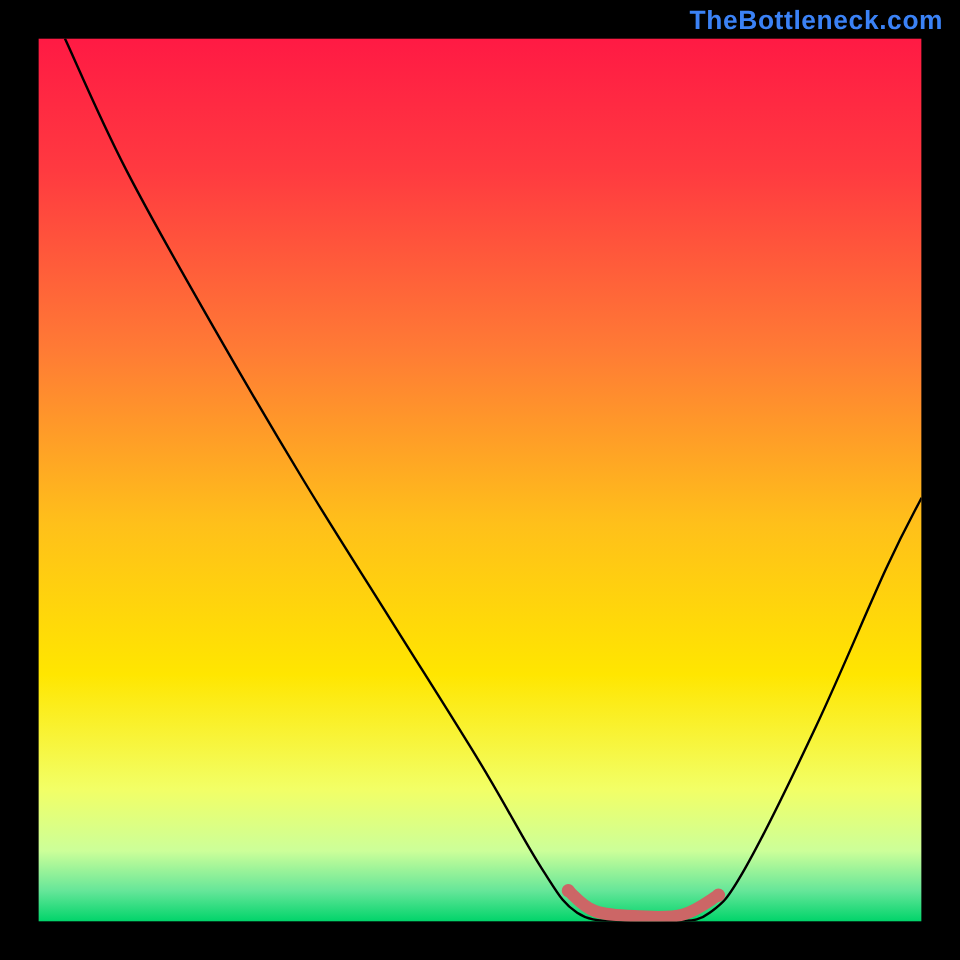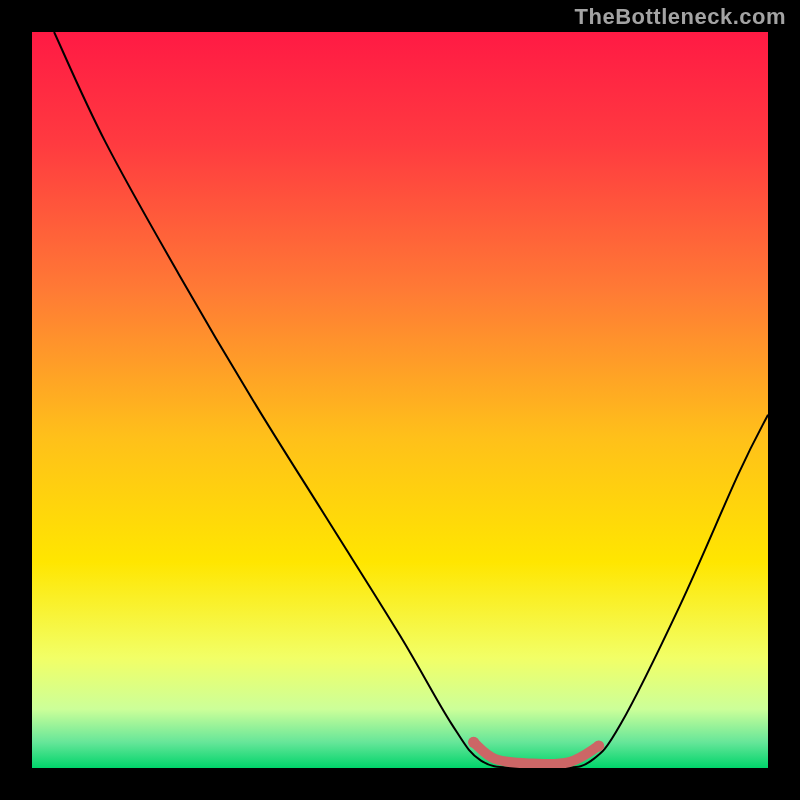--- a/index.html
+++ b/index.html
@@ -10,21 +10,21 @@
     background: #000;
     font-family: Arial, Helvetica, sans-serif;
     position: relative;
   }
   .watermark {
     position: absolute;
     top: 4px;
     right: 14px;
     font-size: 22px;
     font-weight: 600;
-    color: #a3a3a3;
+    color: #3b82f6;
     letter-spacing: 0.5px;
   }
   .plot-frame {
     position: absolute;
     left: 32px;
     top: 32px;
     width: 736px;
     height: 736px;
     background: #000;
   }

